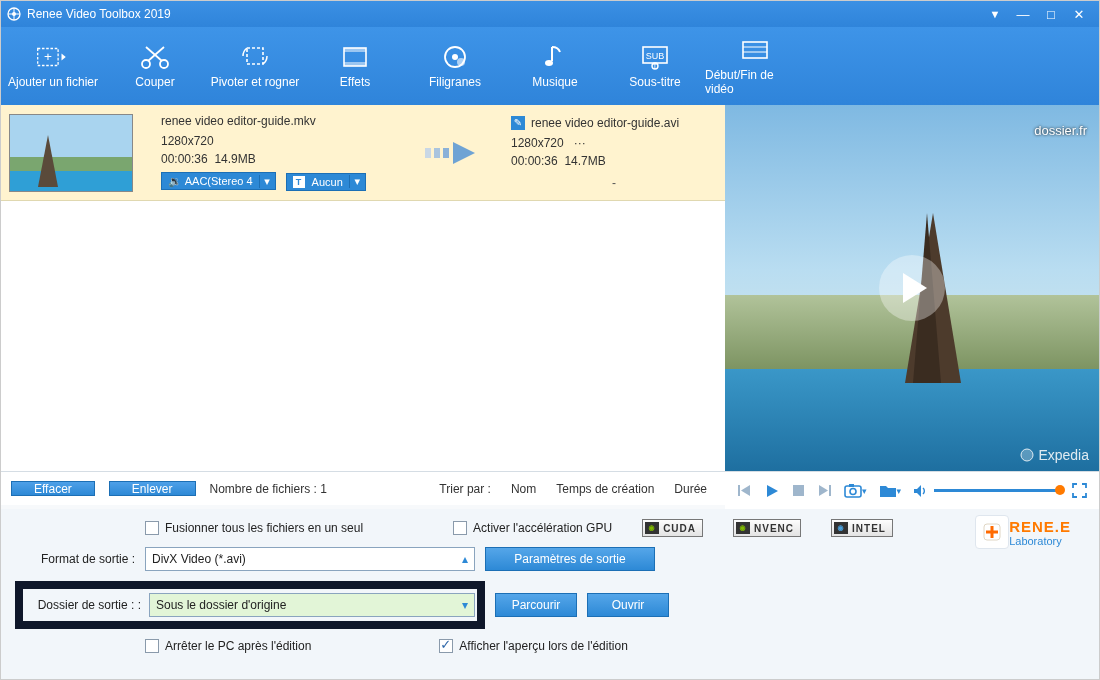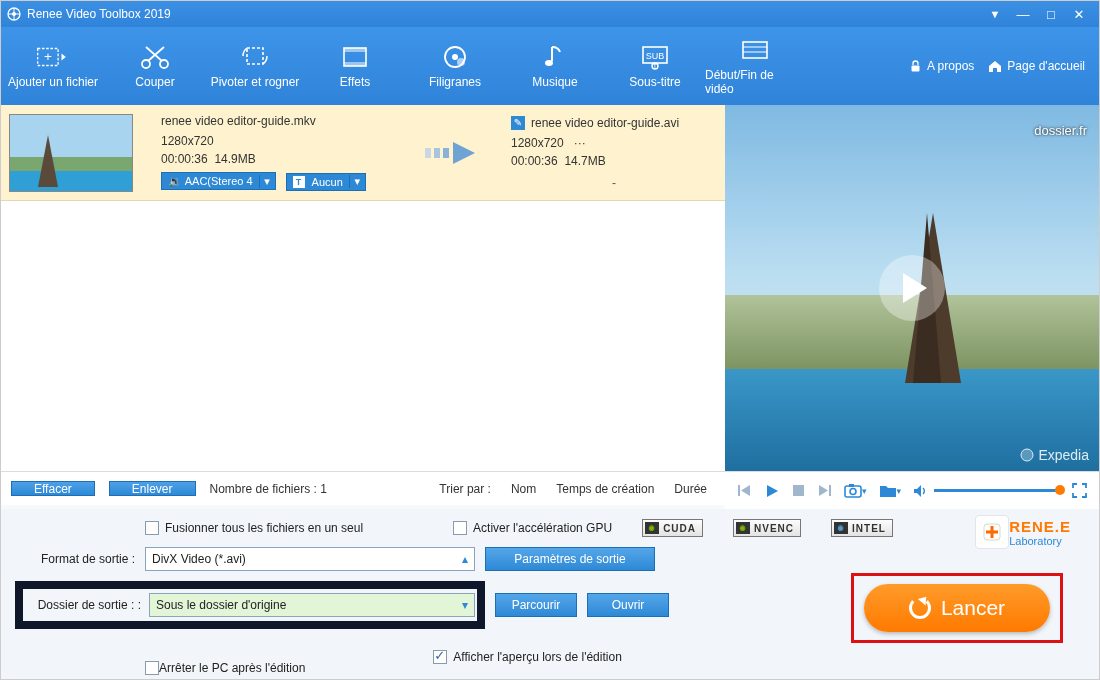--- a/index.html
+++ b/index.html
@@ -185,39 +185,20 @@
     <span class="ticon">
       <svg width="30" height="24" viewBox="0 0 30 24">
           <rect x="3" y="4" width="24" height="16" fill="none" stroke="#fff" stroke-width="1.6"></rect>
           <line x1="3" y1="9" x2="27" y2="9" stroke="#fff"></line>
           <line x1="3" y1="14" x2="27" y2="14" stroke="#fff"></line>
         </svg>
     </span>
     <span>Début/Fin de vidéo</span>
   </div>
   <div class="toolspacer"></div>
-  <div class="toollinks">
-    <a>
-      <span>
-          <svg width="13" height="13" viewBox="0 0 13 13">
-            <rect x="2.5" y="5.5" width="8" height="6" fill="#fff" rx="1"></rect>
-            <path d="M4 5V3.5a2.5 2.5 0 0 1 5 0V5" fill="none" stroke="#fff" stroke-width="1.3"></path>
-          </svg>
-        </span>
-      <span>A propos</span>
-    </a>
-    <a>
-      <span>
-          <svg width="14" height="13" viewBox="0 0 14 13">
-            <path d="M7 1L1 6v6h4V8h4v4h4V6z" fill="#fff"></path>
-          </svg>
-        </span>
-      <span>Page d'accueil</span>
-    </a>
-  </div>
 </div>
 
 <div class="main">
 
   <div class="leftpane">
     <div class="filerow">
       <div class="thumb">
         <div class="water"></div>
           <div class="tower"></div>
       </div>
@@ -401,30 +382,24 @@
       <div class="combo green" style="flex:0 0 326px;">
         <span>Sous le dossier d'origine</span>
         <span class="carrow">▾</span>
       </div>
     </span>
     <button class="midbtn half">Parcourir</button>
     <button class="midbtn half">Ouvrir</button>
   </div>
 
   <div class="row" style="padding-left:130px; gap:40px;">
-    <span style="display:flex; align-items:center; margin-top:22px;">
+    <span style="display:flex; align-items:center; gap:6px;">
       <span class="chk"></span>
       <span class="lbl">Arrêter le PC après l'édition</span>
     </span>
     <span style="display:flex; align-items:center; gap:6px; margin-left:88px;">
       <span class="chk checked"></span>
       <span class="lbl">Afficher l'aperçu lors de l'édition</span>
     </span>
   </div>
 
-  <div class="launchwrap">
-    <button class="launchbtn">
-      <span class="rot"></span>
-      <span>Lancer</span>
-    </button>
-  </div>
 
 </div>
 
 </body></html>

